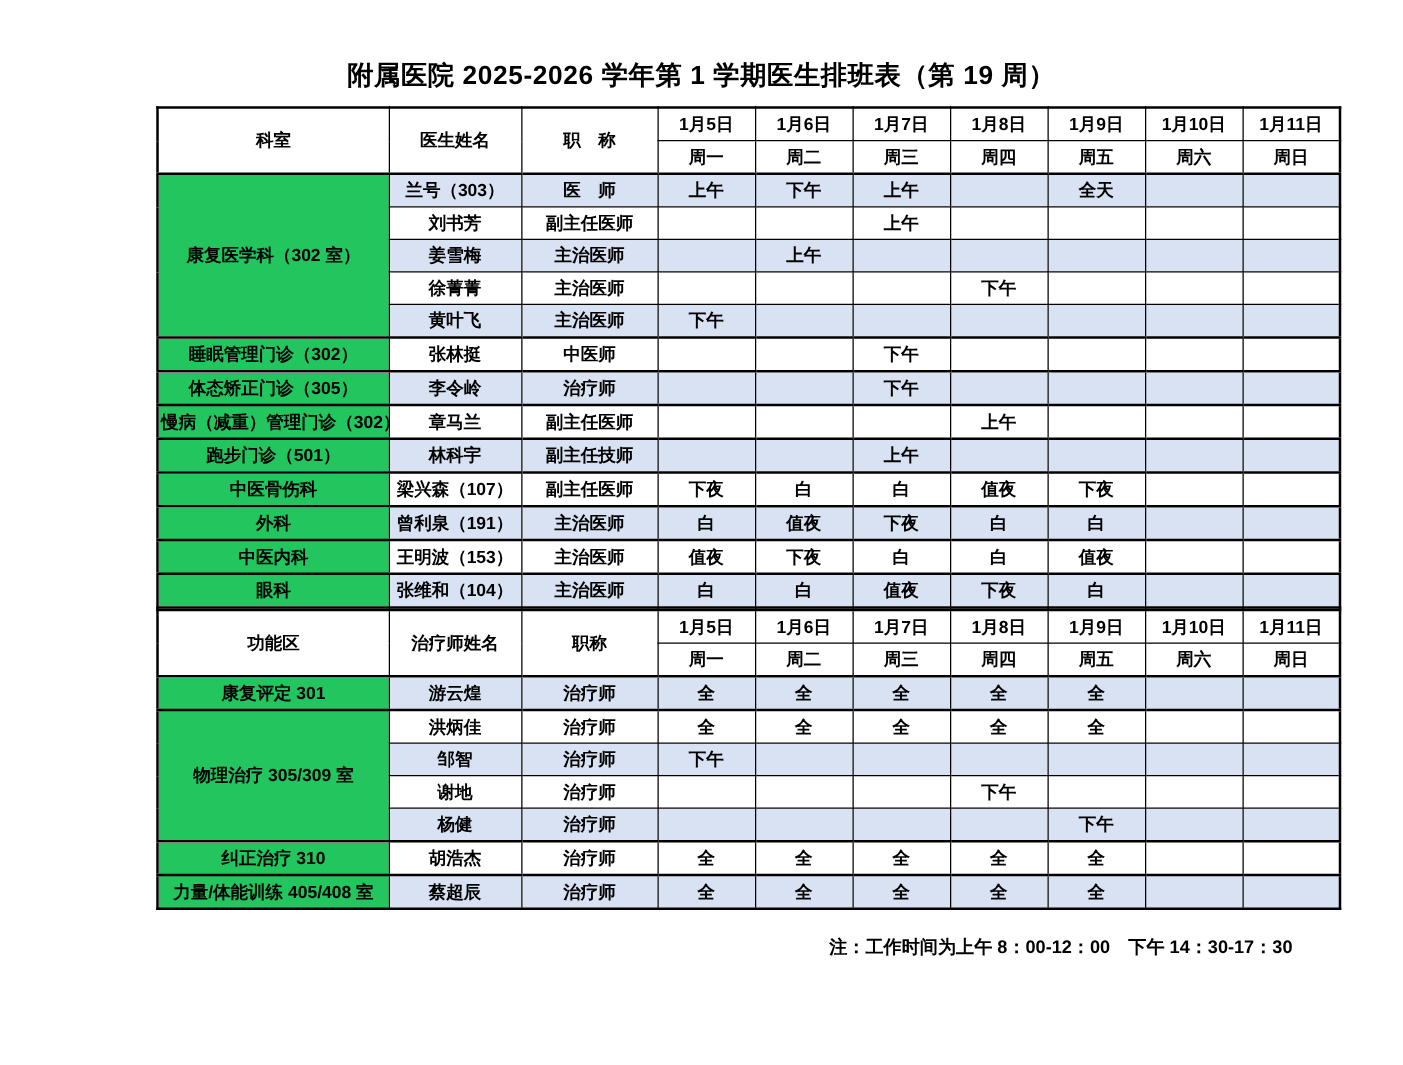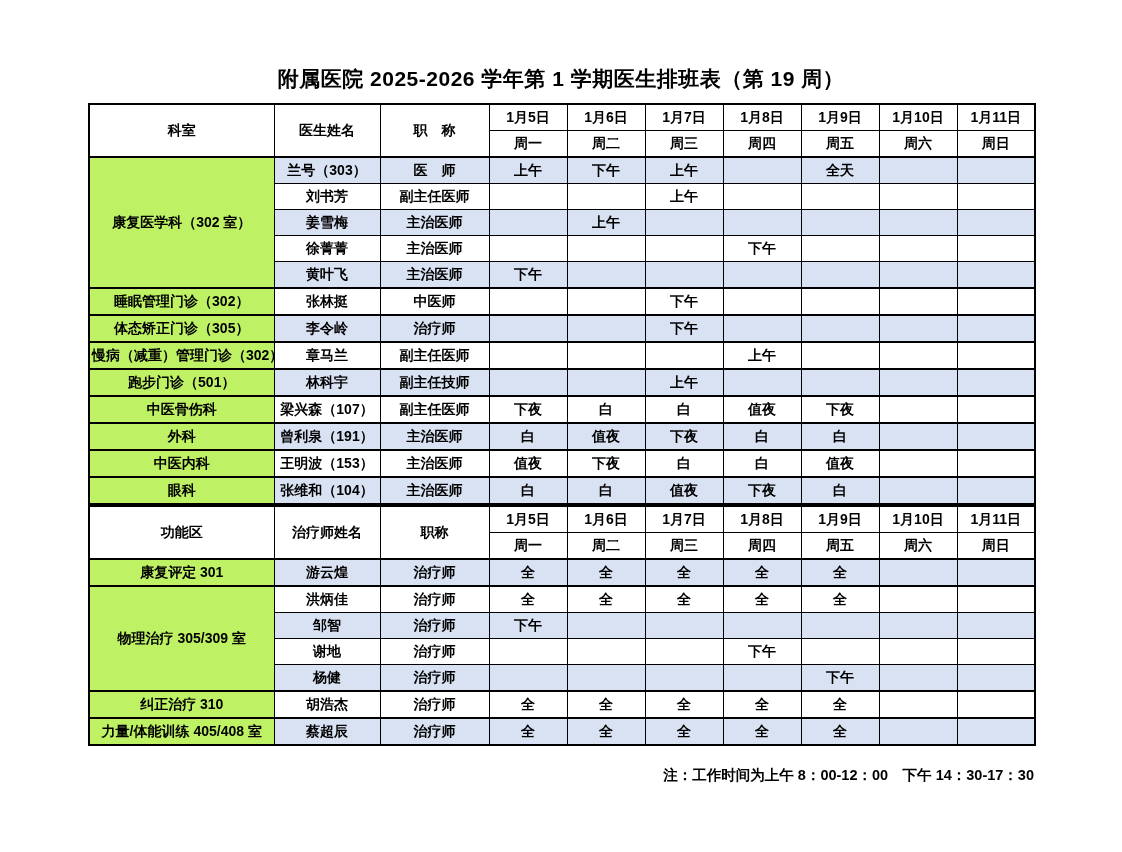--- a/index.html
+++ b/index.html
@@ -11,37 +11,38 @@
     width: 1122px;
     height: 852px;
     font-family: "Liberation Sans", "DejaVu Sans", sans-serif;
     font-weight: bold;
     color: #000000;
     overflow: hidden;
   }
   .page {
     width: 946px;
     margin: 0 auto;
-    padding-top: 64px;
+    padding-top: 46px;
   }
   .table-title {
     font-size: 21px;
     line-height: 30px;
     text-align: center;
     margin: 0 0 9px 0;
     letter-spacing: 0.5px;
   }
   .table-block + .table-block .table-title {
     margin-top: 9px;
   }
   table.roster {
     border-collapse: collapse;
     table-layout: fixed;
     width: 946px;
     border: 2px solid #000;
+    margin-left: 37px;
   }
   table.roster th,
   table.roster td {
     border: 1px solid #000;
     text-align: center;
     vertical-align: middle;
     font-size: 14px;
     font-weight: bold;
     padding: 0 2px;
     height: 25px;
@@ -50,21 +51,21 @@
     white-space: nowrap;
   }
   table.roster thead th {
     height: 25px;
     background: #ffffff;
   }
   table.roster thead tr.hdr-date th.day-date { border-bottom-width: 1px; }
   table.roster tbody tr.group-start td { border-top-width: 2px; }
   table.roster tbody tr:first-child td { border-top-width: 2px; }
   td.shade { background: #D9E2F3; }
-  td.area-cell { background: #bef264; }
+  td.area-cell { background: #22c55e; }
   .notes {
     margin-top: 20px;
     text-align: right;
     font-size: 14.5px;
   }
   .notes .note-line { margin: 0 0 9px 0; }
 </style>
 </head>
 <body>
 

